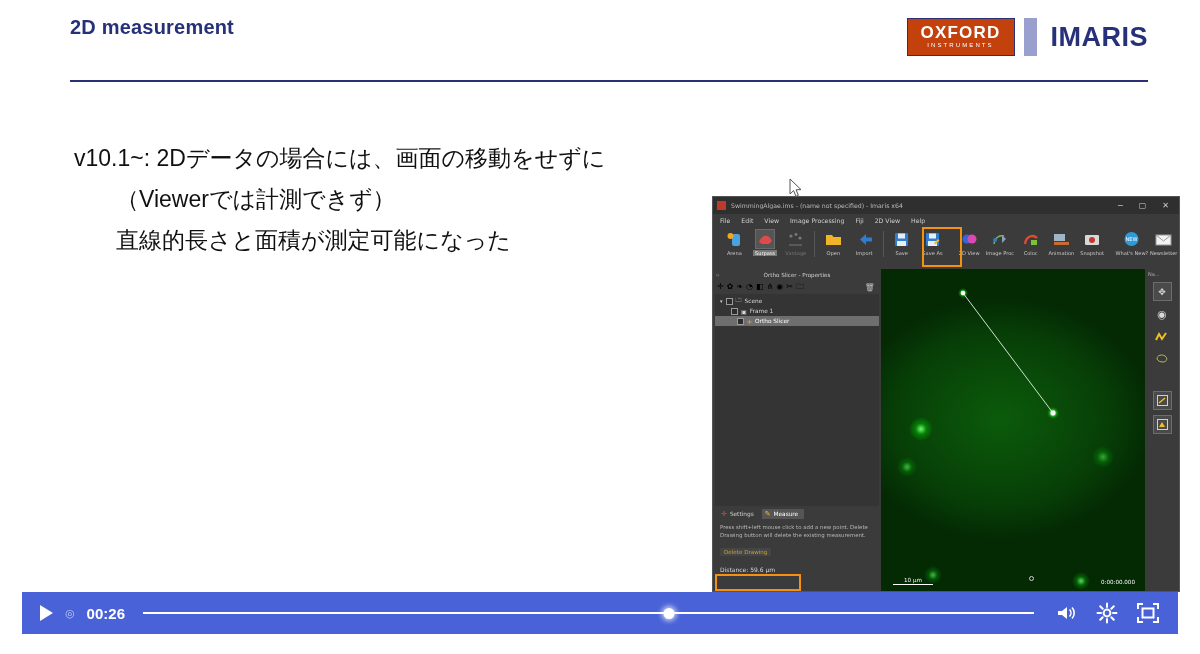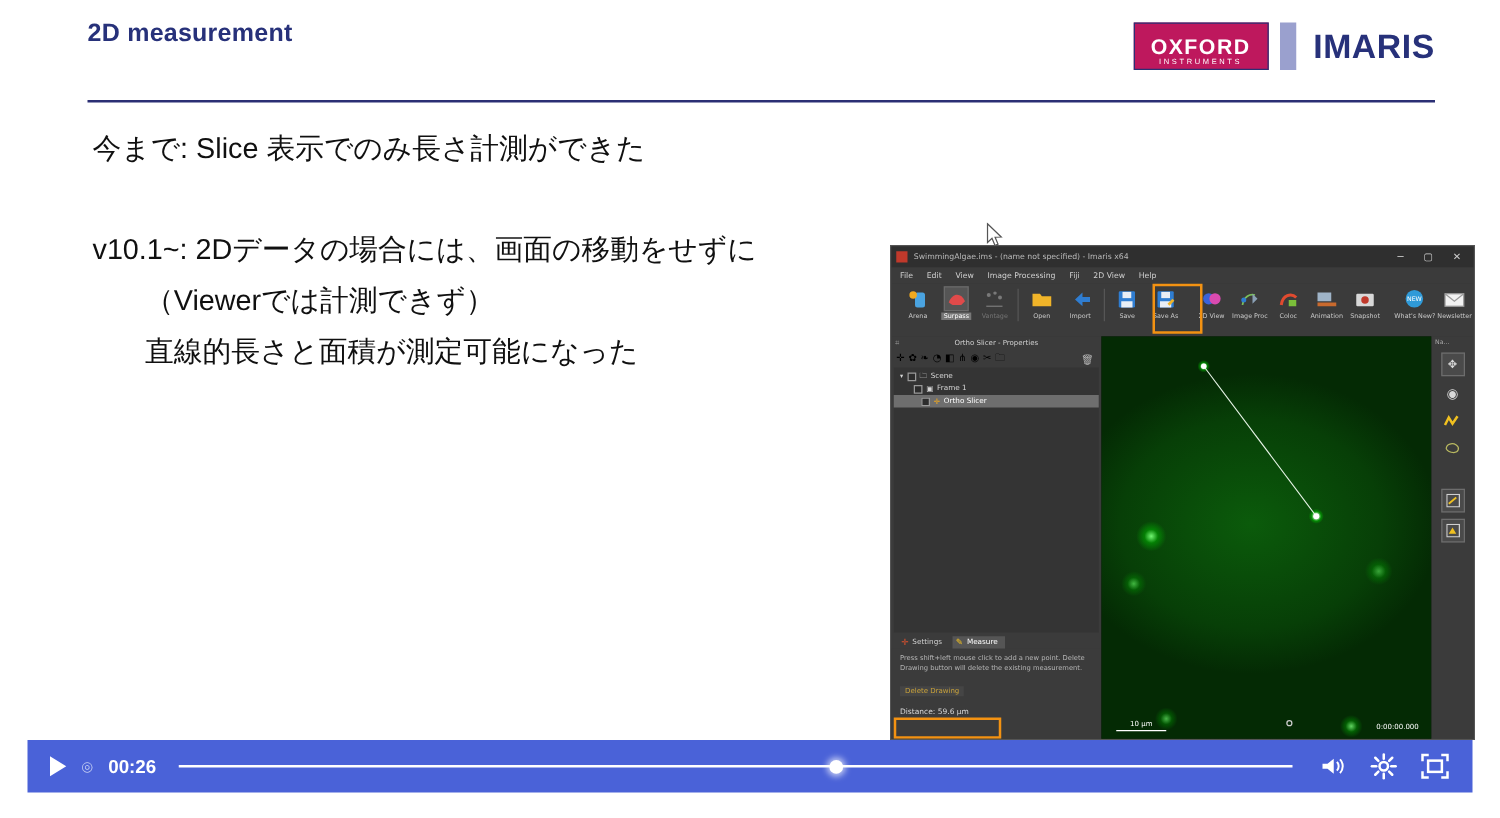--- a/index.html
+++ b/index.html
@@ -29,26 +29,26 @@
     position: absolute;
     right: 52px;
     top: 18px;
     display: flex;
     align-items: center;
     gap: 9px;
   }
   .oxford-logo {
     width: 108px;
     height: 38px;
-    background: #be185d;
+    background: #c2410c;
     border: 1px solid #2b2f74;
     display: flex;
     flex-direction: column;
     align-items: center;
-    justify-content: flex-end;
+    justify-content: center;
     box-sizing: border-box;
   }
   .oxford-word {
     color: #ffffff;
     font-size: 17px;
     font-weight: bold;
     letter-spacing: 1.2px;
     line-height: 17px;
   }
   .oxford-sub {
@@ -462,21 +462,20 @@
     <div class="oxford-word">OXFORD</div>
     <div class="oxford-sub">INSTRUMENTS</div>
   </div>
   <div class="logo-bar"></div>
   <div class="imaris-word">IMARIS</div>
 </div>
 
 <div class="header-rule"></div>
 
 <div class="body-text">
-  <div class="tline">今まで: Slice 表示でのみ長さ計測ができた</div>
   <div class="block-gap"></div>
   <div class="tline">v10.1~: 2Dデータの場合には、画面の移動をせずに</div>
   <div class="tline indent">（Viewerでは計測できず）</div>
   <div class="tline indent">直線的長さと面積が測定可能になった</div>
 </div>
 
 <div class="imaris-window">
 
   <div class="win-titlebar">
     <div class="win-icon"></div>

